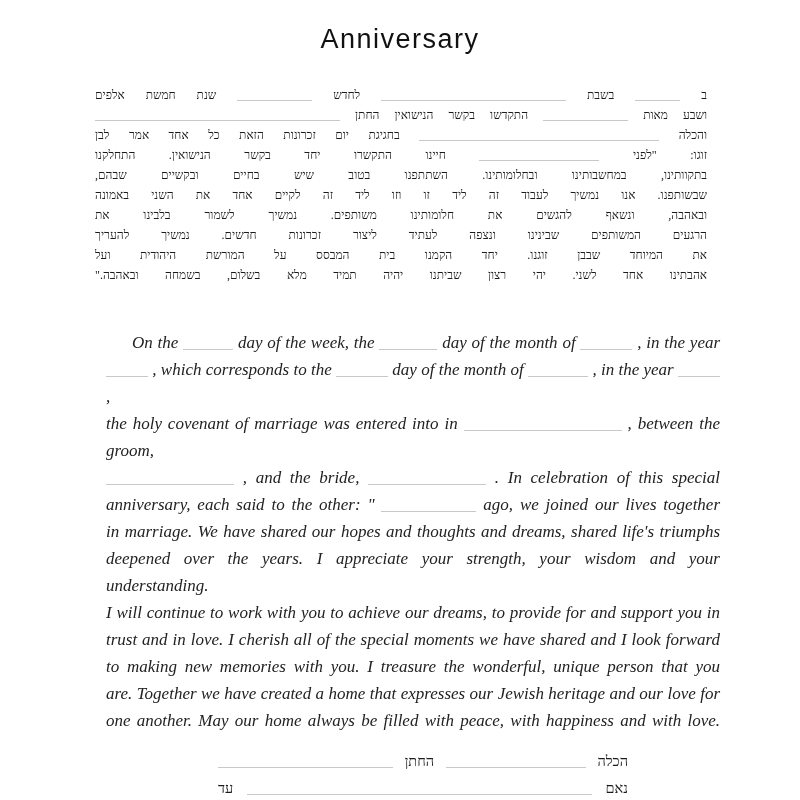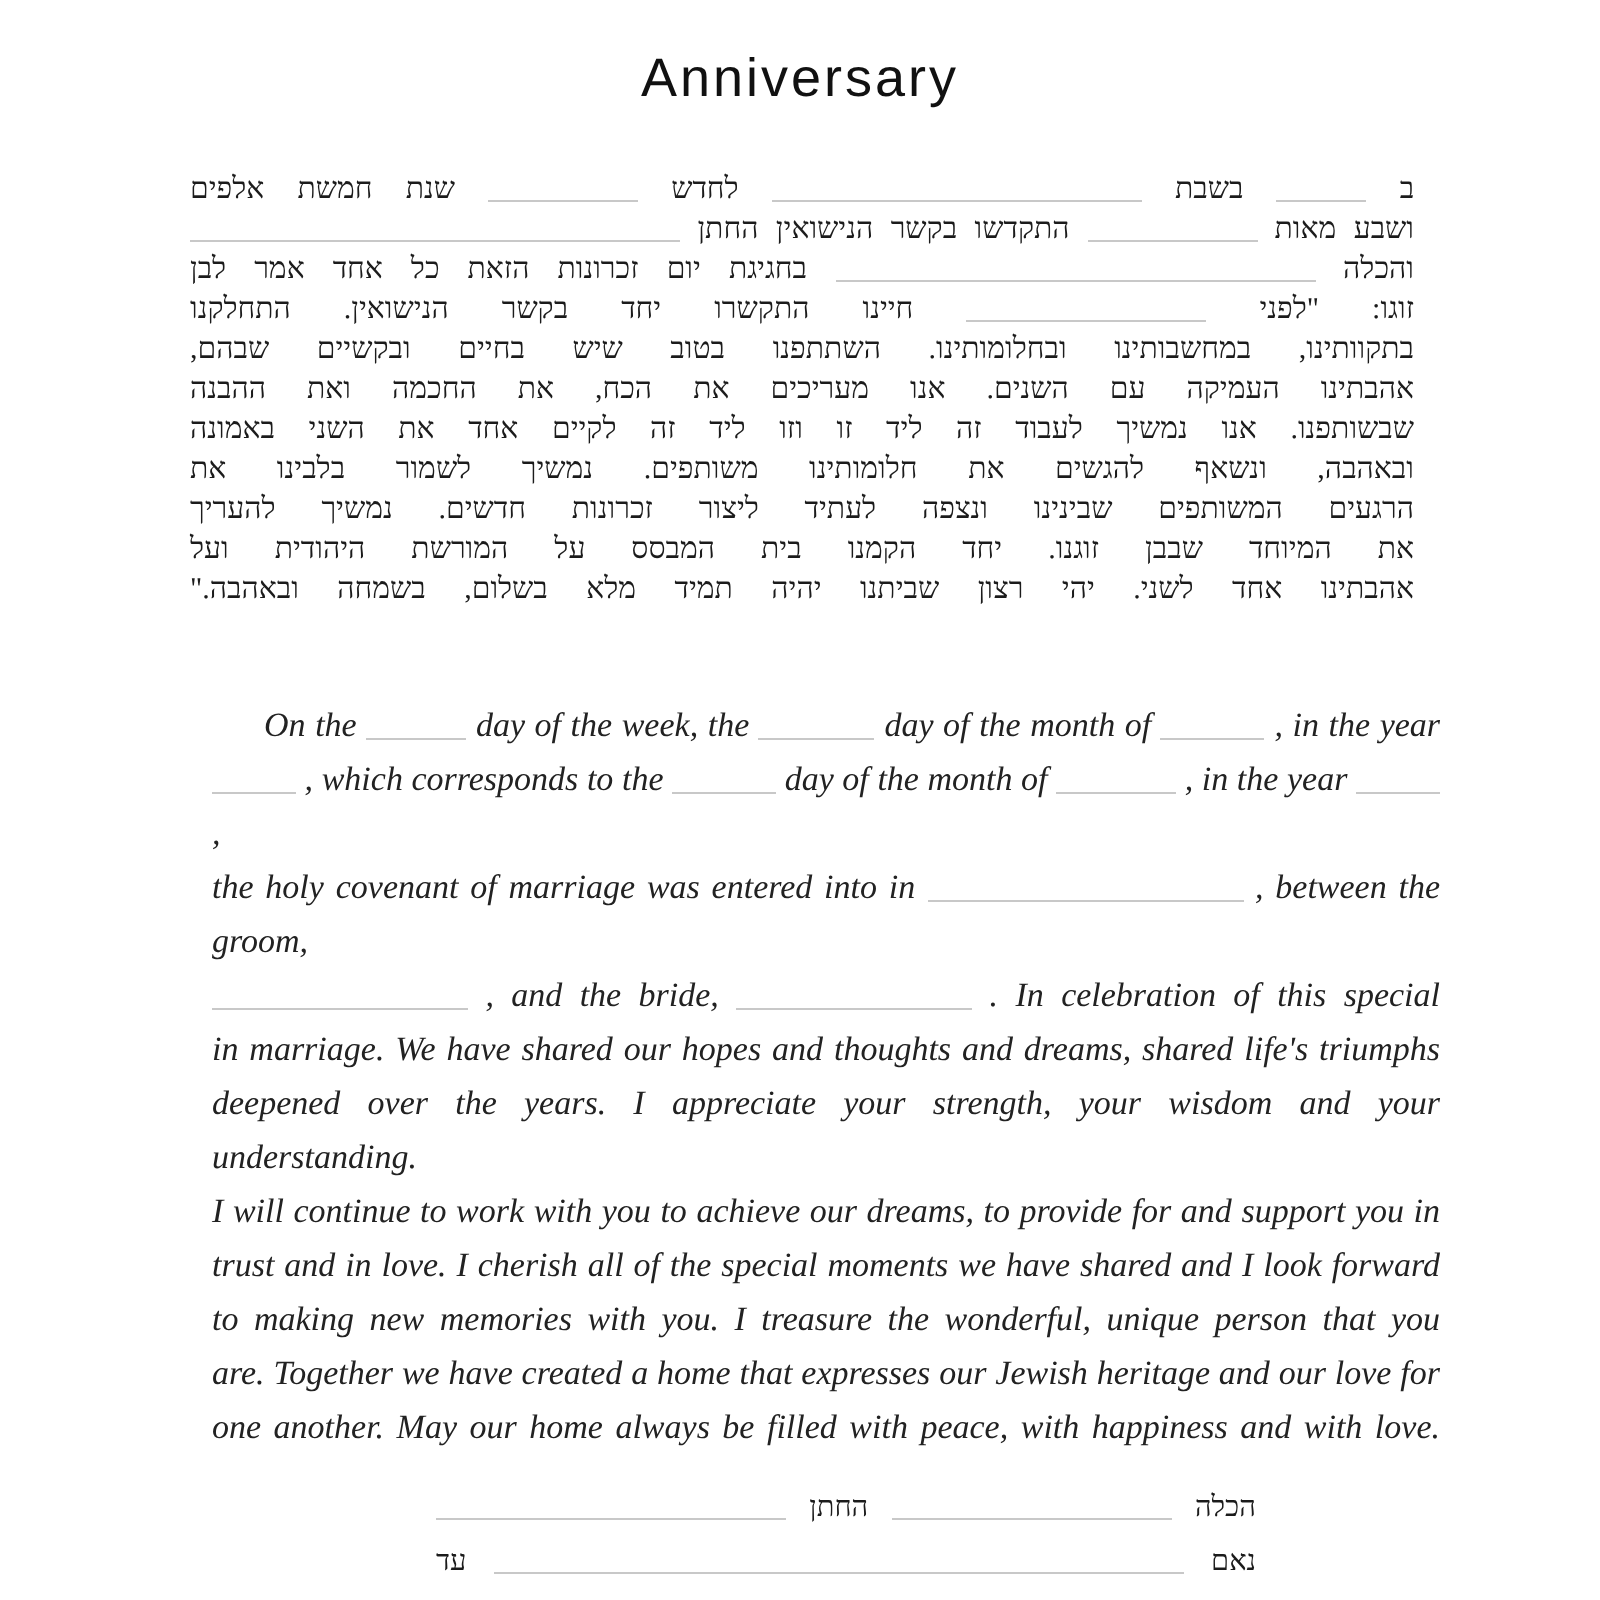--- a/index.html
+++ b/index.html
@@ -18,21 +18,21 @@
     font-weight: 400;
     font-size: 27px;
     letter-spacing: 1.5px;
     color: #111111;
   }
   .hebrew {
     margin: 30px 93px 0 95px;
     direction: rtl;
   }
   .hebrew .line {
-    font-size: 15px;
+    font-size: 12px;
     line-height: 20px;
     text-align: justify;
     text-align-last: justify;
   }
   .english {
     margin: 44px 80px 0 106px;
   }
   .english .line {
     font-style: italic;
     font-size: 17px;
@@ -64,33 +64,33 @@
 <body>
 
 <div class="title">Anniversary</div>
 
 <div class="hebrew">
     <div class="line"><span>ב</span> <span class="blank" style="width: 45px;"></span> <span>בשבת</span> <span class="blank" style="width: 185px;"></span> <span>לחדש</span> <span class="blank" style="width: 75px;"></span> <span>שנת חמשת אלפים</span></div>
     <div class="line"><span>ושבע מאות</span> <span class="blank" style="width: 85px;"></span> <span>התקדשו בקשר הנישואין החתן</span> <span class="blank" style="width: 245px;"></span></div>
     <div class="line"><span>והכלה</span> <span class="blank" style="width: 240px;"></span> <span>בחגיגת יום זכרונות הזאת כל אחד אמר לבן</span></div>
     <div class="line"><span>זוגו: "לפני</span> <span class="blank" style="width: 120px;"></span> <span>חיינו התקשרו יחד בקשר הנישואין. התחלקנו</span></div>
     <div class="line"><span>בתקוותינו, במחשבותינו ובחלומותינו. השתתפנו בטוב שיש בחיים ובקשיים שבהם,</span></div>
-    <div class="line"><span>אהבתינו העמיקה עם השנים. אנו מעריכים את הכח, את החכמה ואת ההבנה</span></div>
     <div class="line"><span>שבשותפנו. אנו נמשיך לעבוד זה ליד זו וזו ליד זה לקיים אחד את השני באמונה</span></div>
     <div class="line"><span>ובאהבה, ונשאף להגשים את חלומותינו משותפים. נמשיך לשמור בלבינו את</span></div>
     <div class="line"><span>הרגעים המשותפים שבינינו ונצפה לעתיד ליצור זכרונות חדשים. נמשיך להעריך</span></div>
     <div class="line"><span>את המיוחד שבבן זוגנו. יחד הקמנו בית המבסס על המורשת היהודית ועל</span></div>
     <div class="line"><span>אהבתינו אחד לשני. יהי רצון שביתנו יהיה תמיד מלא בשלום, בשמחה ובאהבה."</span></div>
   </div>
 
 <div class="english">
     <div class="line"><span>On the</span> <span class="blank" style="width: 50px;"></span> <span>day of the week, the</span> <span class="blank" style="width: 58px;"></span> <span>day of the month of</span> <span class="blank" style="width: 52px;"></span> <span>, in the year</span></div>
     <div class="line"><span class="blank" style="width: 42px;"></span> <span>, which corresponds to the</span> <span class="blank" style="width: 52px;"></span> <span>day of the month of</span> <span class="blank" style="width: 60px;"></span> <span>, in the year</span> <span class="blank" style="width: 42px;"></span> <span>,</span></div>
     <div class="line"><span>the holy covenant of marriage was entered into in</span> <span class="blank" style="width: 158px;"></span> <span>, between the groom,</span></div>
     <div class="line"><span class="blank" style="width: 128px;"></span> <span>, and the bride,</span> <span class="blank" style="width: 118px;"></span> <span>. In celebration of this special</span></div>
+    <div class="line"><span>anniversary, each said to the other: "</span> <span class="blank" style="width: 95px;"></span> <span>ago, we joined our lives together</span></div>
     <div class="line"><span>in marriage. We have shared our hopes and thoughts and dreams, shared life's triumphs</span></div>
     <div class="line"><span>deepened over the years. I appreciate your strength, your wisdom and your understanding.</span></div>
     <div class="line"><span>I will continue to work with you to achieve our dreams, to provide for and support you in</span></div>
     <div class="line"><span>trust and in love. I cherish all of the special moments we have shared and I look forward</span></div>
     <div class="line"><span>to making new memories with you.  I treasure the wonderful, unique person that you</span></div>
     <div class="line"><span>are. Together we have created a home that expresses our Jewish heritage and our love for</span></div>
     <div class="line"><span>one another. May our home always be filled with peace, with happiness and with love.</span></div>
   </div>
 
 <div class="signatures">

